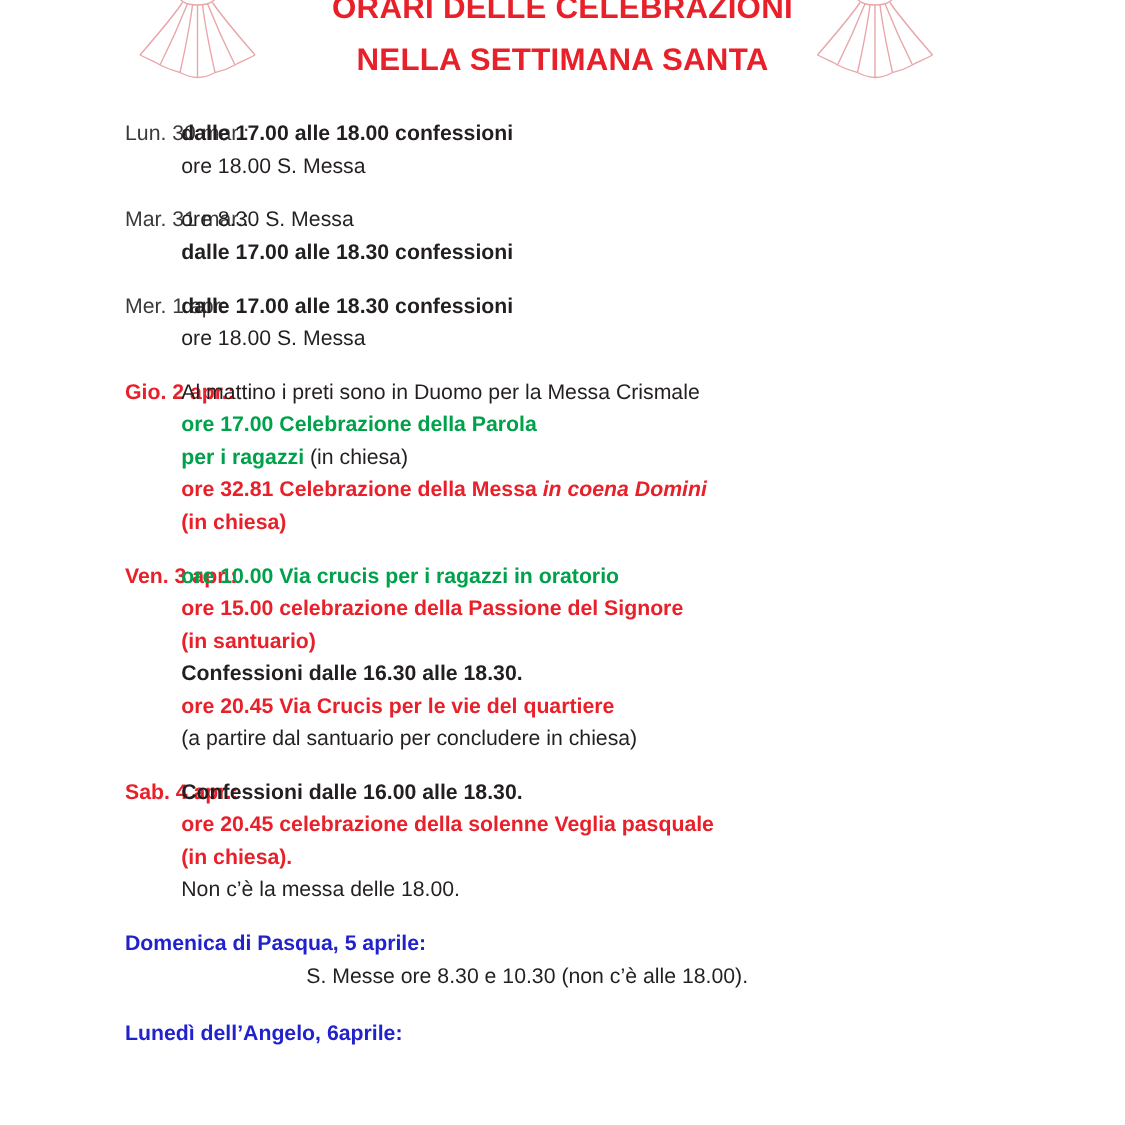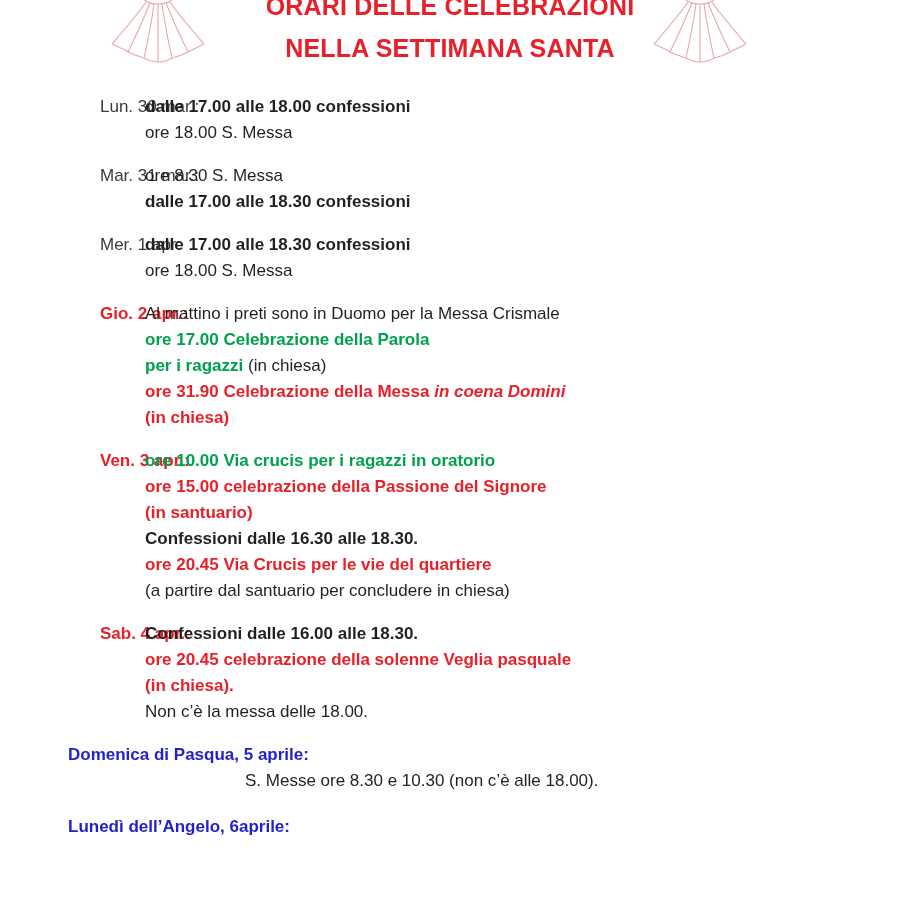--- a/index.html
+++ b/index.html
@@ -96,21 +96,21 @@
   }
   .line .italic {
     font-style: italic;
   }
 
   
   .wide-row {
     margin-bottom: 6px;
   }
   .wide-row .heading {
-    padding-left: 68px;
+    padding-left: 100px;
     font-size: 17px;
     color: #2222cc;
     font-weight: bold;
     line-height: 1.53;
   }
   .wide-row .sub {
     padding-left: 245px;
     font-size: 17px;
     color: #231f20;
     line-height: 1.53;
@@ -195,21 +195,21 @@
           <div class="line black bold"><span>dalle 17.00 alle 18.30 confessioni</span></div>
           <div class="line black"><span>ore 18.00 S. Messa</span></div>
         </div>
       </div>
       <div class="day-row">
         <div class="day-label red">Gio. 2 apr.:</div>
         <div class="day-lines">
           <div class="line black"><span>Al mattino i preti sono in Duomo per la Messa Crismale</span></div>
           <div class="line green"><span>ore 17.00 Celebrazione della Parola</span></div>
           <div class="line green"><span>per i ragazzi</span><span class="plain"> (in chiesa)</span></div>
-          <div class="line red"><span>ore 31.90 Celebrazione della Messa </span><span class="italic">in coena Domini</span></div>
+          <div class="line red"><span>ore 32.81 Celebrazione della Messa </span><span class="italic">in coena Domini</span></div>
           <div class="line red"><span>(in chiesa)</span></div>
         </div>
       </div>
       <div class="day-row">
         <div class="day-label red">Ven. 3 apr.:</div>
         <div class="day-lines">
           <div class="line green"><span>ore 10.00 Via crucis per i ragazzi in oratorio</span></div>
           <div class="line red"><span>ore 15.00 celebrazione della Passione del Signore</span></div>
           <div class="line red"><span>(in santuario)</span></div>
           <div class="line black bold"><span>Confessioni dalle 16.30 alle 18.30.</span></div>

